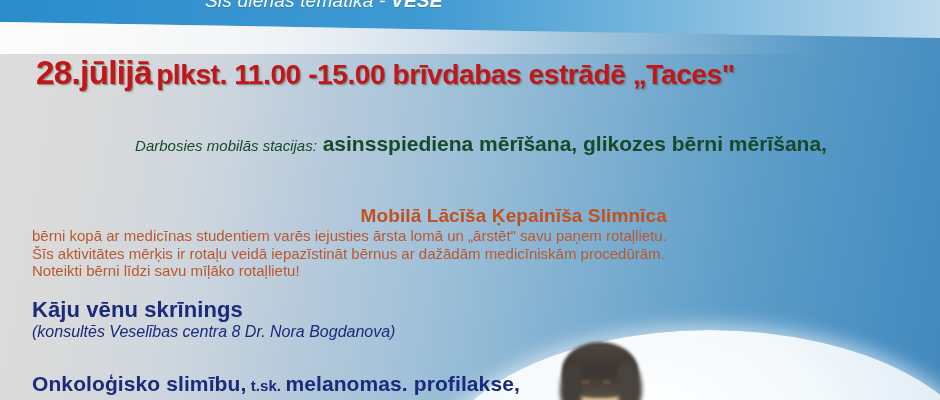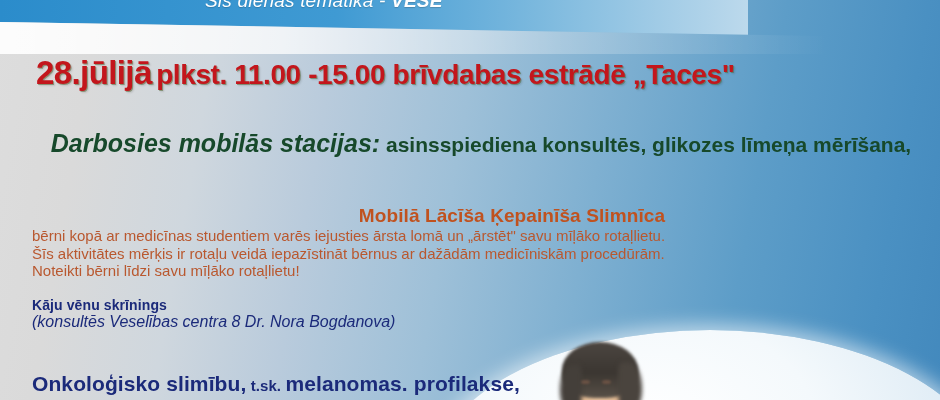--- a/index.html
+++ b/index.html
@@ -19,21 +19,21 @@
         #b9cbdc 34%,
         #9ec0d8 48%,
         #7fb0d1 62%,
         #5d9dc8 78%,
         #4a90c2 92%,
         #4389bd 100%);
   }
 
   
   .banner{
-    position:absolute;left:0;top:0;width:748px;height:38px;
+    position:absolute;left:0;top:0;width:940px;height:38px;
     background:linear-gradient(90deg,#2b8ccb 0%,#3f9ad3 45%,#7cb9de 72%,#bcd9ec 100%);
     clip-path:polygon(0 0, 940px 0, 940px 38px, 0 22px);
     overflow:hidden;
   }
   .banner-text{
     position:absolute;left:205px;top:-10px;
     color:#ffffff;
     font-style:italic;
     font-size:19px;
     letter-spacing:.2px;
@@ -108,38 +108,38 @@
     text-shadow:1px 1px 0 rgba(90,105,55,.55), 2px 2px 2px rgba(0,0,0,.12);
   }
   .date-line .big{font-size:33px;letter-spacing:-.6px;}
   .date-line .mid{font-size:28px;letter-spacing:-.4px;}
 
   .stations{
     position:absolute;left:28px;top:128px;width:890px;
     text-align:center;line-height:31px;
   }
   .stations .lead{
-    color:#17492b;font-style:italic;font-size:25px;font-weight:bold;
+    color:#17492b;font-style:italic;font-size:15px;font-weight:normal;
   }
   .stations .bold{
     color:#17492b;font-weight:bold;font-size:21px;
   }
 
   .block{position:absolute;left:24px;}
   .blk-title{
     font-weight:bold;letter-spacing:.1px;white-space:nowrap;
   }
   .blk-line{white-space:nowrap;}
 
   .b1{top:205px;}
   .b1 .blk-title{font-size:19px;color:#c0521f;text-align:right;}
   .b1 .blk-line{font-size:15px;color:#b9582f;line-height:17.5px;}
 
   .b2{top:297px;}
-  .b2 .blk-title{font-size:14px;color:#1b2a7a;}
+  .b2 .blk-title{font-size:22px;color:#1b2a7a;}
   .b2 .blk-line{font-size:16px;color:#1b2a7a;font-style:italic;line-height:18.5px;}
 
   .b3{top:372px;}
   .b3 .blk-title{font-size:21px;color:#1b2a7a;}
   .b3 .blk-title .small{font-size:15px;font-weight:bold;}
 </style>
 </head>
 <body>
 
 <div id="poster">
@@ -164,26 +164,26 @@
   <div class="top-fade"></div>
 
   <div class="content">
 
     <div class="date-line">
       <span class="big">28.jūlijā</span>
       <span class="mid">plkst. 11.00 -15.00 brīvdabas estrādē „Taces"</span>
     </div>
 
     <div class="stations">
-      <div><span class="lead">Darbosies mobilās stacijas:</span><span class="bold"> asinsspiediena konsultēs, glikozes līmeņa mērīšana,</span></div>
+      <div><span class="lead">Darbosies mobilās stacijas:</span><span class="bold"> asinsspiediena mērīšana, glikozes bērni mērīšana,</span></div>
     </div>
 
     <div class="block b1">
       <div class="blk-title">Mobilā Lācīša Ķepainīša Slimnīca</div>
-      <div class="blk-line">bērni kopā ar medicīnas studentiem varēs iejusties ārsta lomā un „ārstēt" savu mīļāko rotaļlietu.</div>
+      <div class="blk-line">bērni kopā ar medicīnas studentiem varēs iejusties ārsta lomā un „ārstēt" savu paņem rotaļlietu.</div>
       <div class="blk-line">Šīs aktivitātes mērķis ir rotaļu veidā iepazīstināt bērnus ar dažādām medicīniskām procedūrām.</div>
       <div class="blk-line">Noteikti bērni līdzi savu mīļāko rotaļlietu!</div>
     </div>
 
     <div class="block b2">
       <div class="blk-title">Kāju vēnu skrīnings</div>
       <div class="blk-line">(konsultēs Veselības centra 8 Dr. Nora Bogdanova)</div>
     </div>
 
     <div class="block b3">

